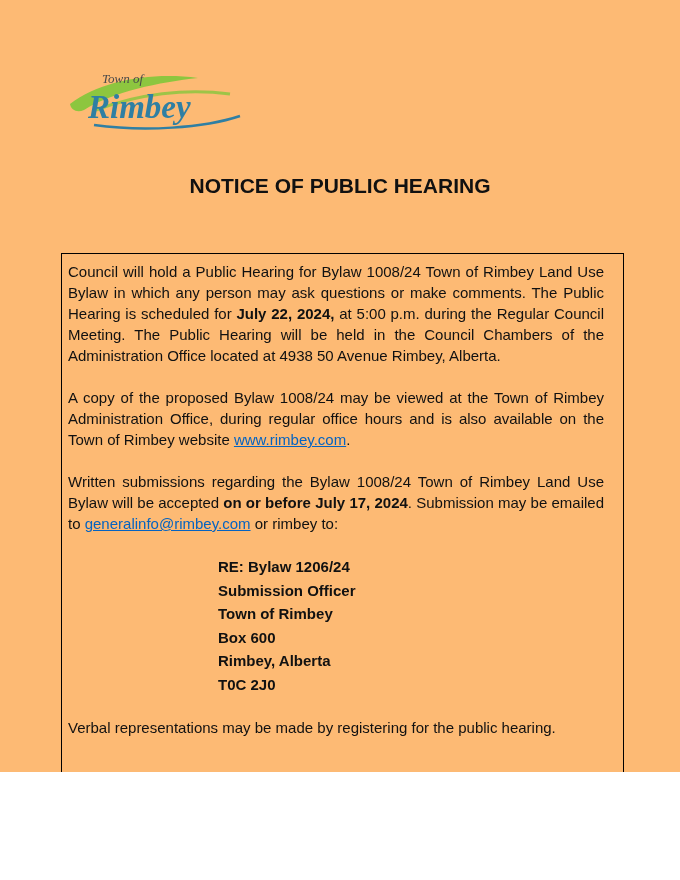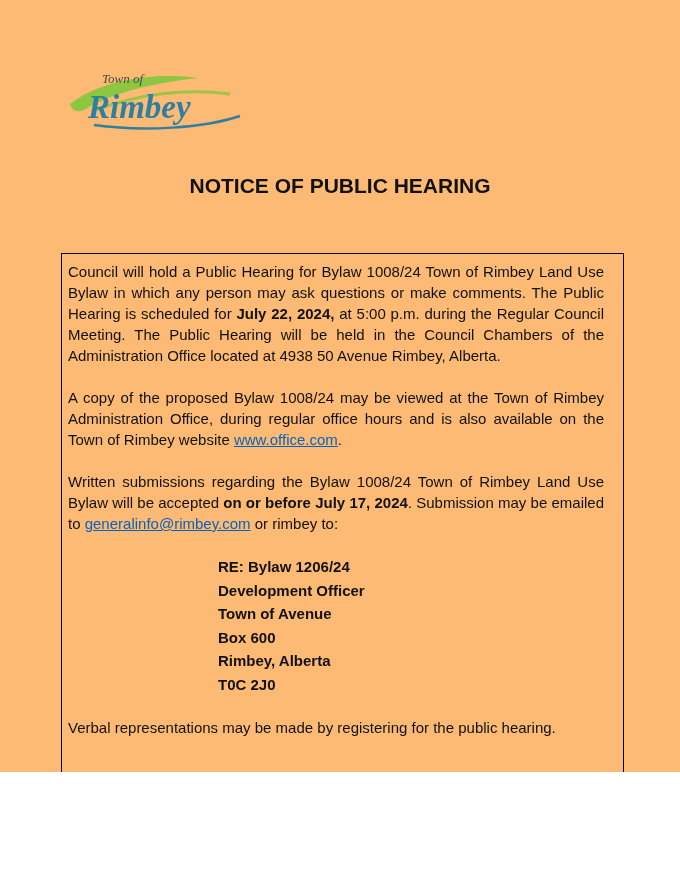--- a/index.html
+++ b/index.html
@@ -92,28 +92,28 @@
     <text class="logo-name" x="22" y="50">Rimbey</text>
     <path class="flourish" d="M28,57 C78,64 138,60 174,48"></path>
   </svg>
 
   <h1 class="title">NOTICE OF PUBLIC HEARING</h1>
 
   <div class="box">
 
     <p><span>Council will hold a Public Hearing for Bylaw 1008/24 Town of Rimbey Land Use Bylaw in which any person may ask questions or make comments. The Public Hearing is scheduled for </span><b>July 22, 2024,</b><span> at 5:00 p.m. during the Regular Council Meeting.  The Public Hearing will be held in the Council Chambers of the Administration Office located at 4938 50 Avenue Rimbey, Alberta.</span></p>
 
-    <p><span>A copy of the proposed Bylaw 1008/24 may be viewed at the Town of Rimbey Administration Office, during regular office hours and is also available on the Town of Rimbey website </span><a class="doc-link" href="#">www.office.com</a><span>.</span></p>
+    <p><span>A copy of the proposed Bylaw 1008/24 may be viewed at the Town of Rimbey Administration Office, during regular office hours and is also available on the Town of Rimbey website </span><a class="doc-link" href="#">www.rimbey.com</a><span>.</span></p>
 
     <p><span>Written submissions regarding the Bylaw 1008/24 Town of Rimbey Land Use Bylaw will be accepted </span><b>on or before July 17, 2024</b><span>.  Submission may be emailed to </span><a class="doc-link" href="#">generalinfo@rimbey.com</a><span> or rimbey to:</span></p>
 
     <div class="address">
       <div>RE: Bylaw 1206/24</div>
-      <div>Development Officer</div>
-      <div>Town of Avenue</div>
+      <div>Submission Officer</div>
+      <div>Town of Rimbey</div>
       <div>Box 600</div>
       <div>Rimbey, Alberta</div>
       <div>T0C 2J0</div>
     </div>
 
     <p class="closing">Verbal representations may be made by registering for the public hearing.</p>
 
   </div>
 
 </div>

